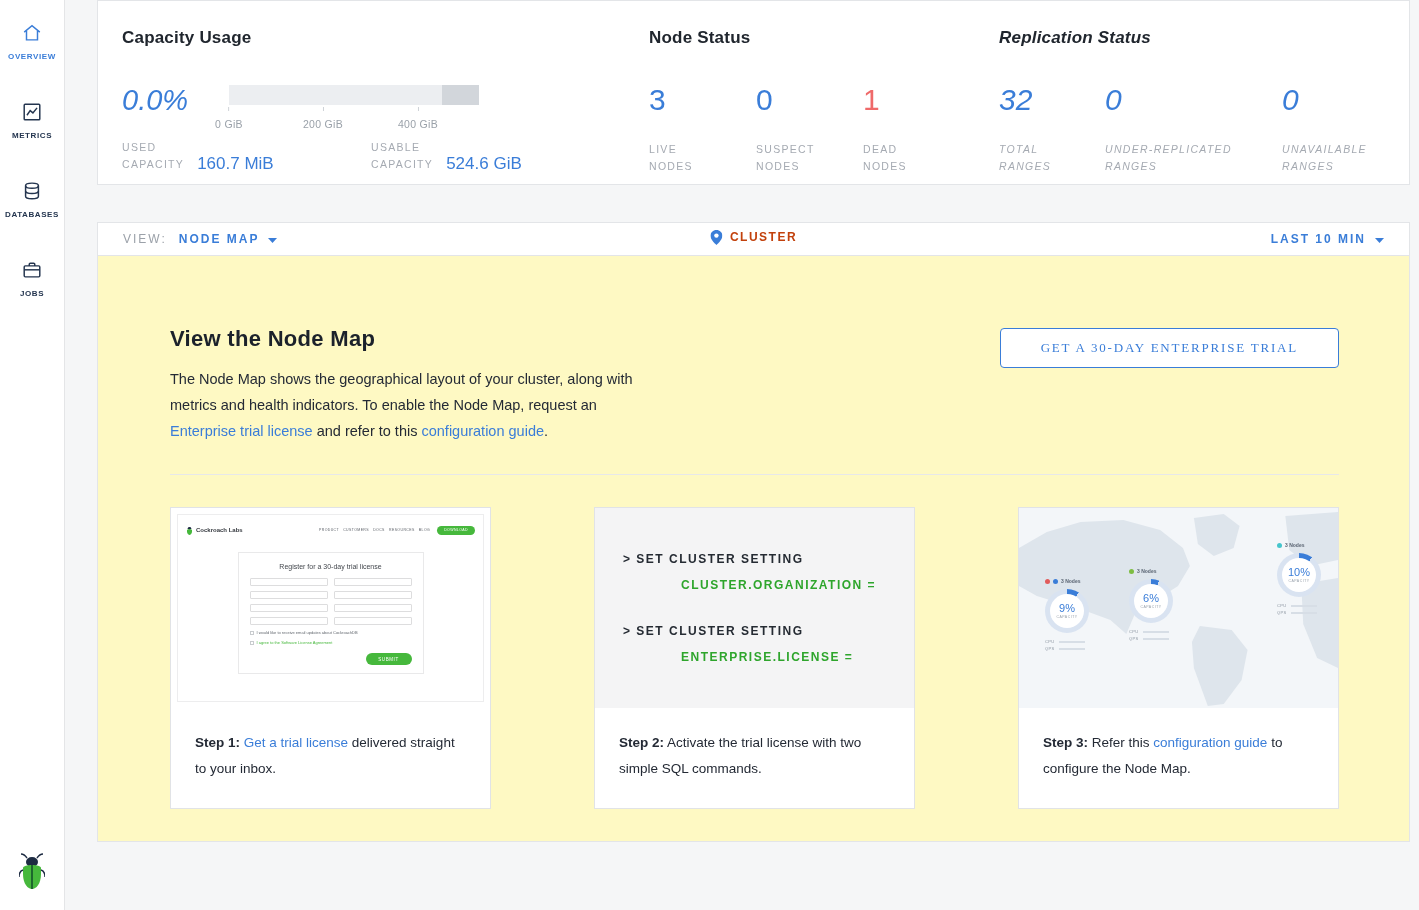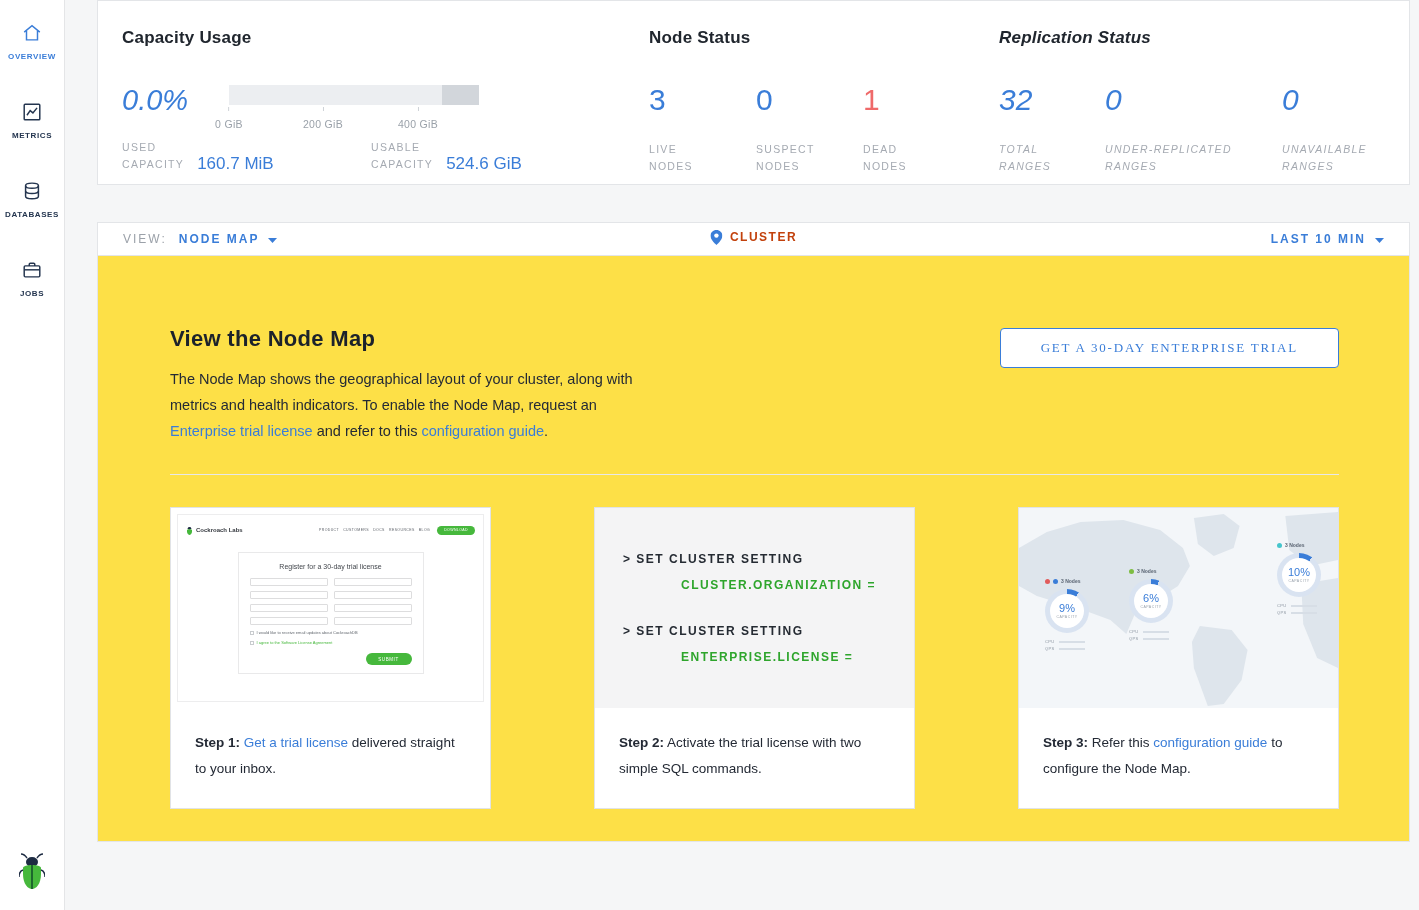--- a/index.html
+++ b/index.html
@@ -72,21 +72,21 @@
     display:flex; align-items:center; padding:0 25px; position:relative; font-size:12px;
   }
   .vb-label { color:#9ba1a9; letter-spacing:2px; margin-right:12px; }
   .vb-value { color:var(--accent-blue); letter-spacing:2px; font-weight:700; display:flex; align-items:center; gap:9px; cursor:pointer; }
   .vb-center { position:absolute; left:50%; transform:translateX(-50%); display:flex; align-items:flex-start; gap:8px; color:#c2410c; letter-spacing:1.5px; font-weight:700; }
   .vb-right { margin-left:auto; color:var(--accent-blue); letter-spacing:2px; font-weight:700; display:flex; align-items:center; gap:9px; cursor:pointer; }
   .caret { display:inline-block; }
 
   
   .map-panel {
-    background:#fde047; border:1px solid #e3e5e8; border-top:0;
+    background:#fef9c3; border:1px solid #e3e5e8; border-top:0;
     height:586px; overflow:hidden; padding:70px 70px 27px 72px;
   }
   .nm-header { display:flex; justify-content:space-between; align-items:flex-start; }
   .nm-title { margin:0 0 14px; font-size:22px; font-weight:700; color:#1c222b; letter-spacing:0.3px; }
   .nm-desc { margin:0; width:468px; font-size:14.5px; line-height:26px; color:#242a35; }
   .trial-btn {
     border:1px solid var(--accent-blue); color:var(--accent-blue); background:#fff;
     font-family:Liberation Serif, serif; font-size:13px; letter-spacing:1.8px; font-weight:400;
     height:40px; padding:0 40px; border-radius:4px; cursor:pointer; margin-top:2px;
   }

